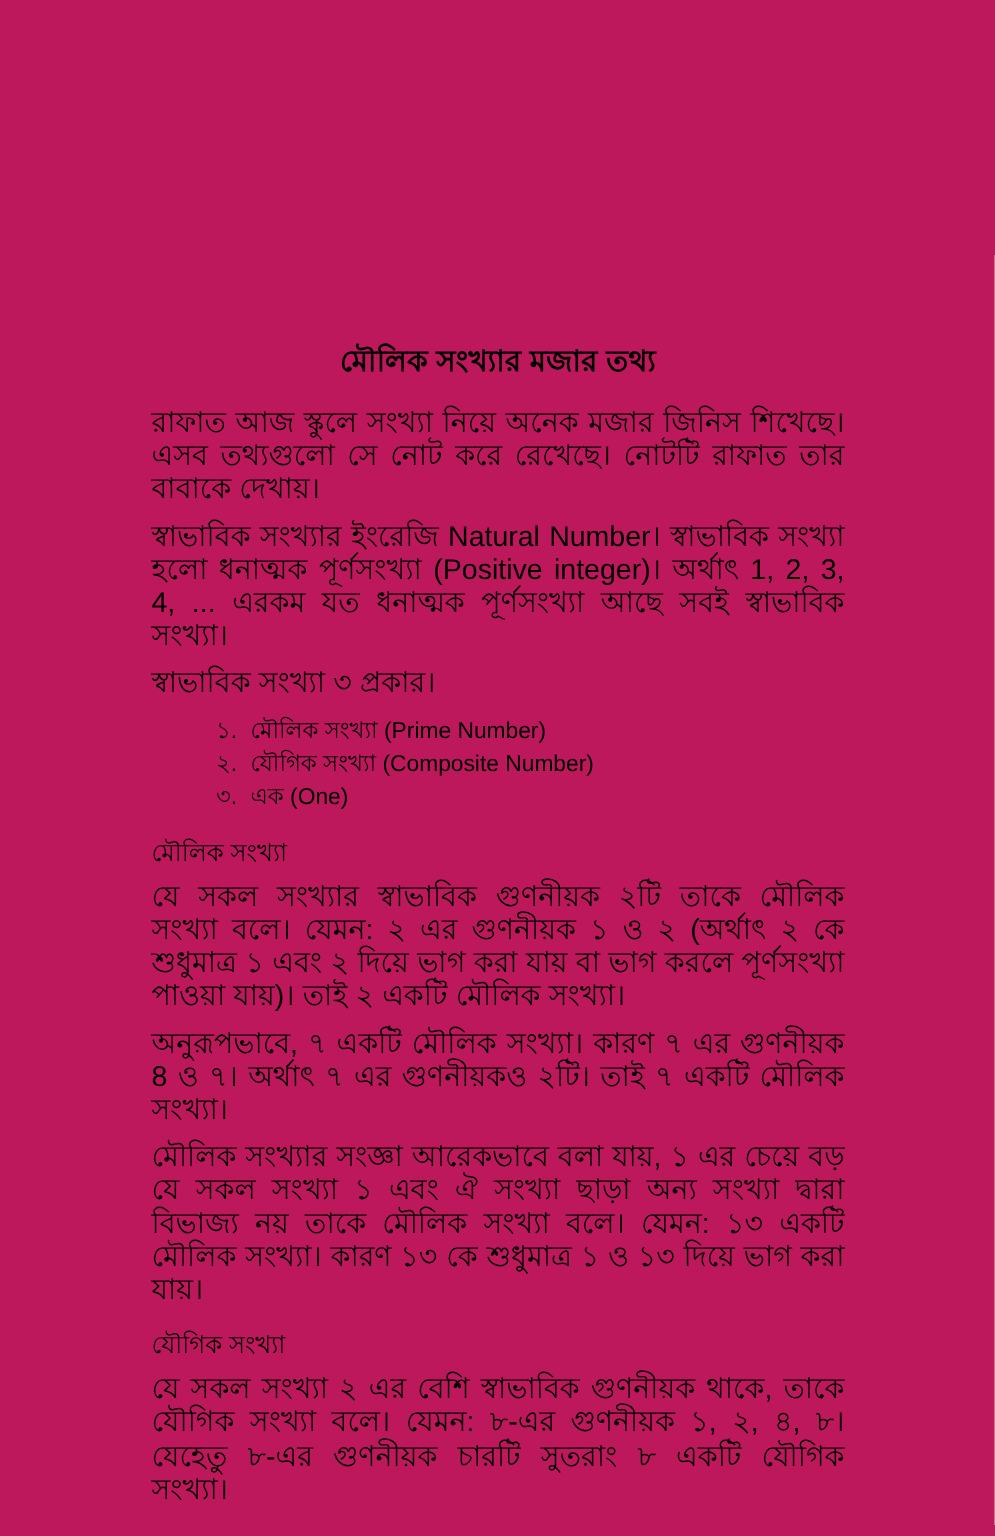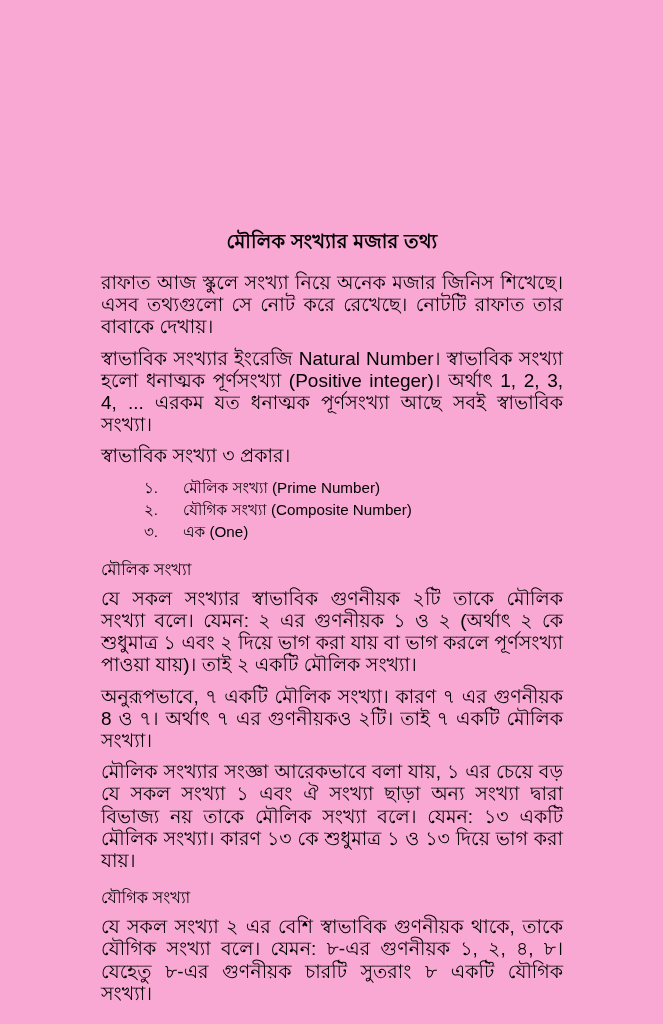--- a/index.html
+++ b/index.html
@@ -15,21 +15,21 @@
     overflow: hidden;
     position: relative;
   }
 
   .page {
     position: absolute;
     left: 0;
     top: 0;
     width: 663px;
     height: 1024px;
-    background: #f9a8d4;
+    background: #be185d;
   }
 
   .content {
     position: absolute;
     left: 101px;
     top: 228px;
     width: 462px;
   }
 
   .doc-title {
@@ -82,21 +82,20 @@
   }
 
   ol.type-list li .marker {
     width: 23px;
     flex: 0 0 23px;
     text-align: left;
   }
 
   ol.type-list li .item-text {
     flex: 1 1 auto;
-    margin-left: 16px;
   }
 
   .page-number {
     position: absolute;
     left: 0;
     top: 938px;
     width: 663px;
     text-align: center;
     font-family: "Liberation Sans", "DejaVu Sans", sans-serif;
     font-size: 14.5px;

